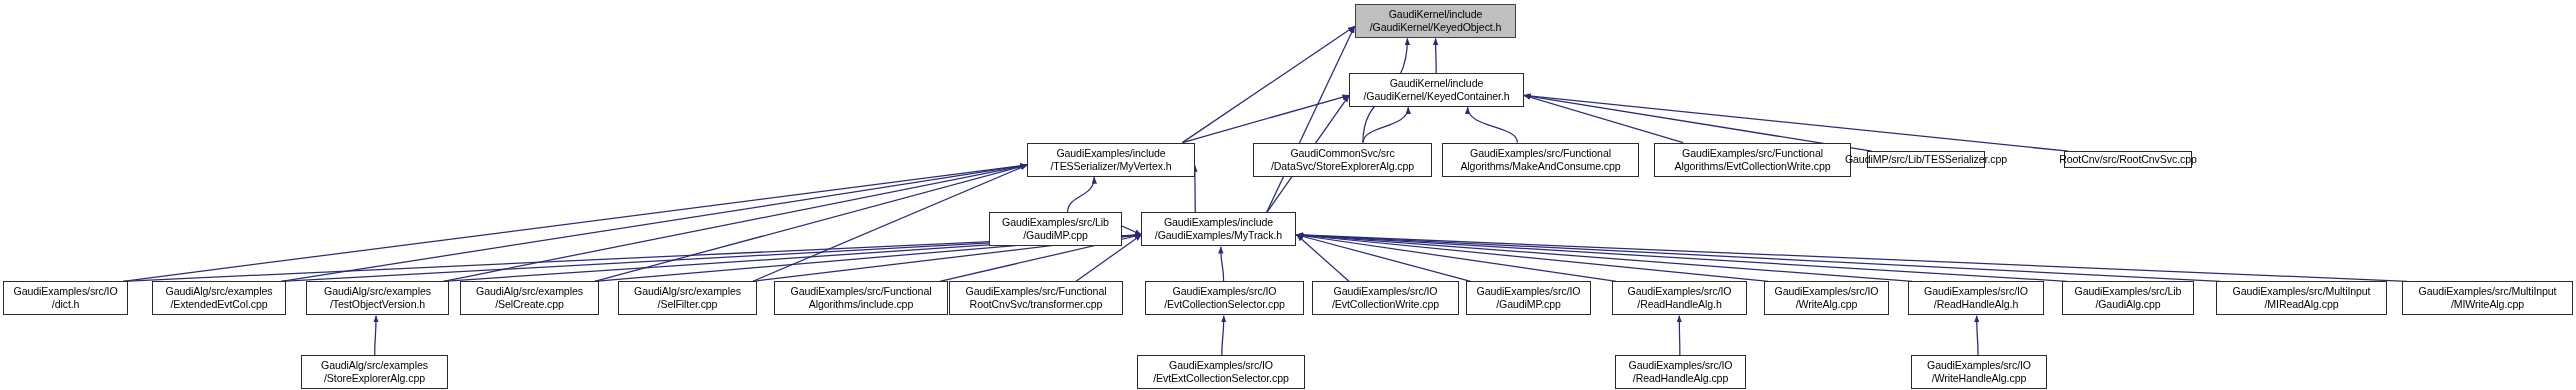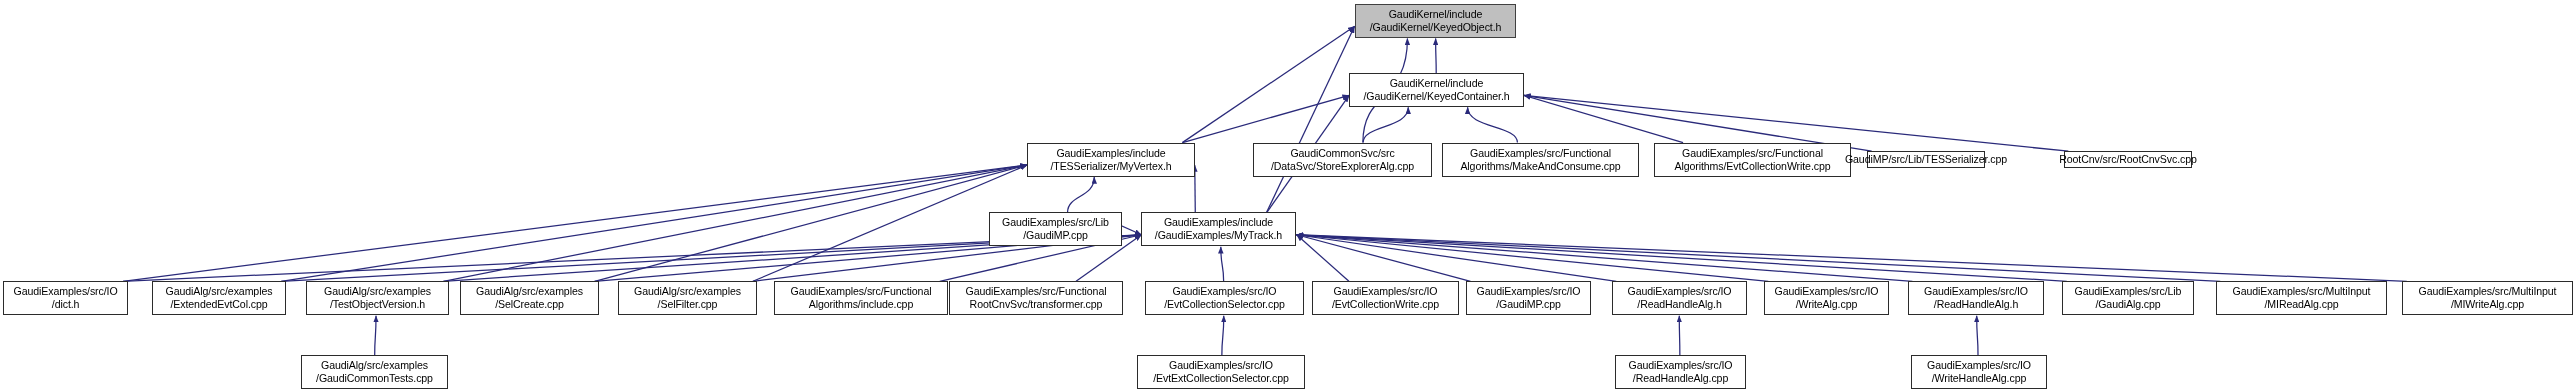--- a/index.html
+++ b/index.html
@@ -123,19 +123,19 @@
       <div class="gnode thick" style="left: 949px; top: 281px; width: 174px; height: 34px;"><span class="ln">GaudiExamples/src/Functional</span><span class="ln">RootCnvSvc/transformer.cpp</span></div>
       <div class="gnode thick" style="left: 1145px; top: 281px; width: 159px; height: 34px;"><span class="ln">GaudiExamples/src/IO</span><span class="ln">/EvtCollectionSelector.cpp</span></div>
       <div class="gnode thick" style="left: 1312px; top: 281px; width: 147px; height: 34px;"><span class="ln">GaudiExamples/src/IO</span><span class="ln">/EvtCollectionWrite.cpp</span></div>
       <div class="gnode thick" style="left: 1466px; top: 281px; width: 125px; height: 34px;"><span class="ln">GaudiExamples/src/IO</span><span class="ln">/GaudiMP.cpp</span></div>
       <div class="gnode thick" style="left: 1612px; top: 281px; width: 135px; height: 34px;"><span class="ln">GaudiExamples/src/IO</span><span class="ln">/ReadHandleAlg.h</span></div>
       <div class="gnode thick" style="left: 1764px; top: 281px; width: 125px; height: 34px;"><span class="ln">GaudiExamples/src/IO</span><span class="ln">/WriteAlg.cpp</span></div>
       <div class="gnode thick" style="left: 1908px; top: 281px; width: 136px; height: 34px;"><span class="ln">GaudiExamples/src/IO</span><span class="ln">/ReadHandleAlg.h</span></div>
       <div class="gnode thick" style="left: 2062px; top: 281px; width: 132px; height: 34px;"><span class="ln">GaudiExamples/src/Lib</span><span class="ln">/GaudiAlg.cpp</span></div>
       <div class="gnode thick" style="left: 2216px; top: 281px; width: 171px; height: 34px;"><span class="ln">GaudiExamples/src/MultiInput</span><span class="ln">/MIReadAlg.cpp</span></div>
       <div class="gnode thick" style="left: 2402px; top: 281px; width: 171px; height: 34px;"><span class="ln">GaudiExamples/src/MultiInput</span><span class="ln">/MIWriteAlg.cpp</span></div>
-      <div class="gnode thick" style="left: 301px; top: 355px; width: 147px; height: 34px;"><span class="ln">GaudiAlg/src/examples</span><span class="ln">/GaudiCommonTests.cpp</span></div>
+      <div class="gnode thick" style="left: 301px; top: 355px; width: 147px; height: 34px;"><span class="ln">GaudiAlg/src/examples</span><span class="ln">/StoreExplorerAlg.cpp</span></div>
       <div class="gnode thick" style="left: 1137px; top: 355px; width: 168px; height: 34px;"><span class="ln">GaudiExamples/src/IO</span><span class="ln">/EvtExtCollectionSelector.cpp</span></div>
       <div class="gnode thick" style="left: 1615px; top: 355px; width: 131px; height: 34px;"><span class="ln">GaudiExamples/src/IO</span><span class="ln">/ReadHandleAlg.cpp</span></div>
       <div class="gnode thick" style="left: 1911px; top: 355px; width: 136px; height: 34px;"><span class="ln">GaudiExamples/src/IO</span><span class="ln">/WriteHandleAlg.cpp</span></div>
     </div>
 </div>
 
 
 </body></html>

